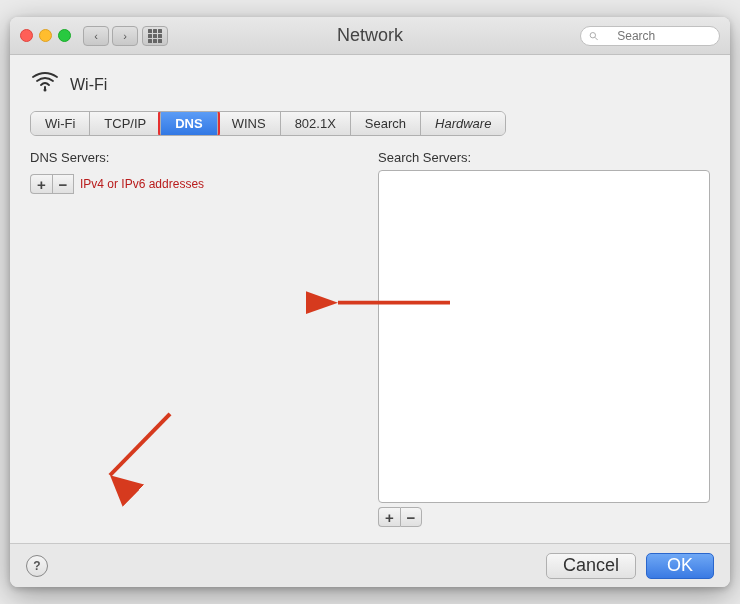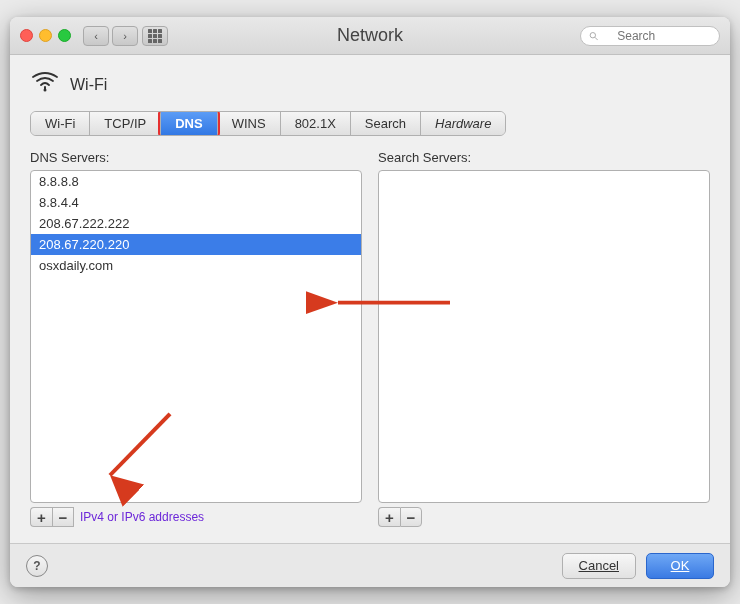--- a/index.html
+++ b/index.html
@@ -253,21 +253,21 @@
       border-radius: 4px 0 0 4px;
       border-right: none;
     }
 
     .panel-btn:last-child {
       border-radius: 0 4px 4px 0;
     }
 
     .hint-text {
       font-size: 12px;
-      color: #6d28d9;
+      color: #b91c1c;
       margin-left: 6px;
     }
 
     
     .bottombar {
       height: 44px;
       background: #e8e8e8;
       border-top: 1px solid #c8c8c8;
       display: flex;
       align-items: center;
@@ -295,28 +295,27 @@
       display: flex;
       gap: 10px;
     }
 
     .bottom-btn {
       min-width: 68px;
       height: 26px;
       border-radius: 5px;
       border: 1px solid #b0b0b0;
       background: linear-gradient(to bottom, #f7f7f7, #e2e2e2);
-      font-size: 13px;
+      font-size: 18px;
       color: #333;
       cursor: pointer;
       padding: 0 16px;
       display: flex;
       align-items: center;
       justify-content: center;
-      text-decoration: underline;
     }
 
     .bottom-btn.primary {
       background: linear-gradient(to bottom, #6fa8f5, #3a7ae3);
       color: white;
       border-color: #2a66cc;
     }
 
     
     .tab-highlight-wrapper {
@@ -410,28 +409,20 @@
       <div class="tab">WINS</div>
       <div class="tab">802.1X</div>
       <div class="tab">Search</div>
       <div class="tab">Hardware</div>
     </div>
 
     <div class="panels-wrapper">
 
       <div class="panel">
         <div class="panel-label">DNS Servers:</div>
-        <div class="list-box">
-          <div class="list-item">8.8.8.8</div>
-          <div class="list-item">8.8.4.4</div>
-          <div class="list-item">208.67.222.222</div>
-          <div class="list-item selected">208.67.220.220</div>
-          <div class="list-item">osxdaily.com</div>
-          <div class="list-spacer"></div>
-        </div>
         <div class="panel-buttons">
           <div class="panel-btn">+</div>
           <div class="panel-btn">−</div>
           <span class="hint-text">IPv4 or IPv6 addresses</span>
         </div>
       </div>
 
       <div class="panel">
         <div class="panel-label">Search Servers:</div>
         <div class="list-box">

